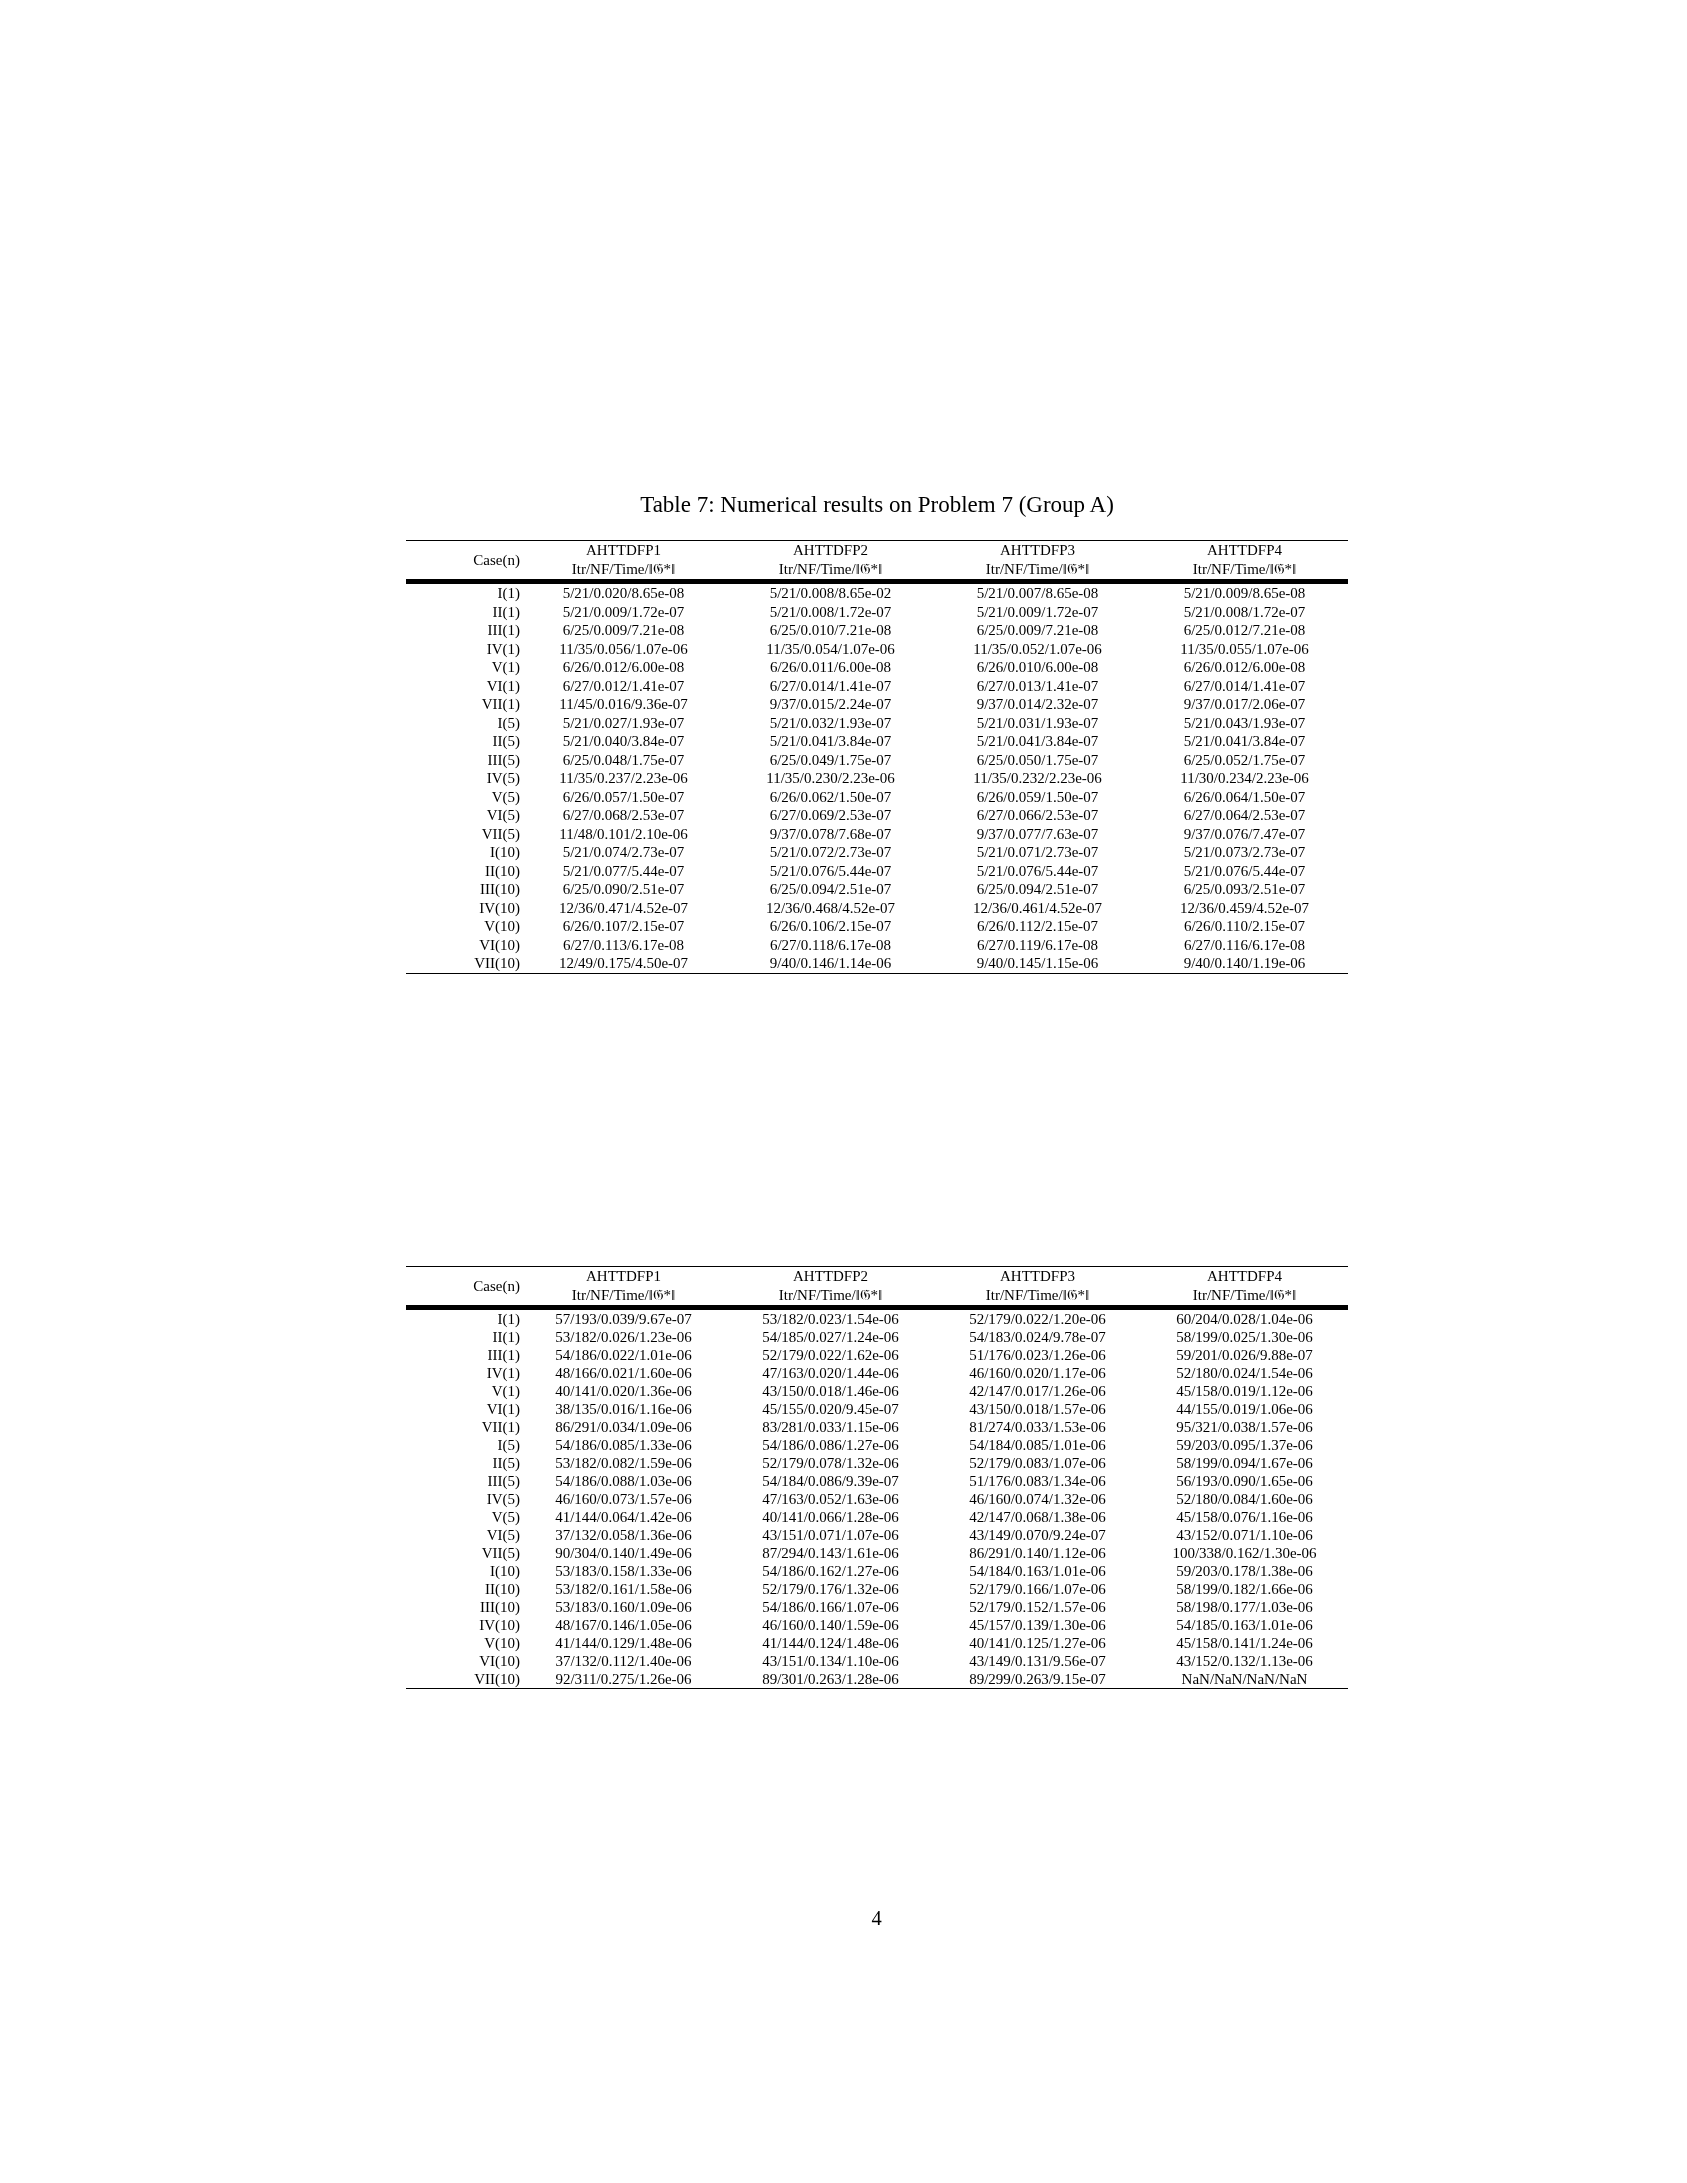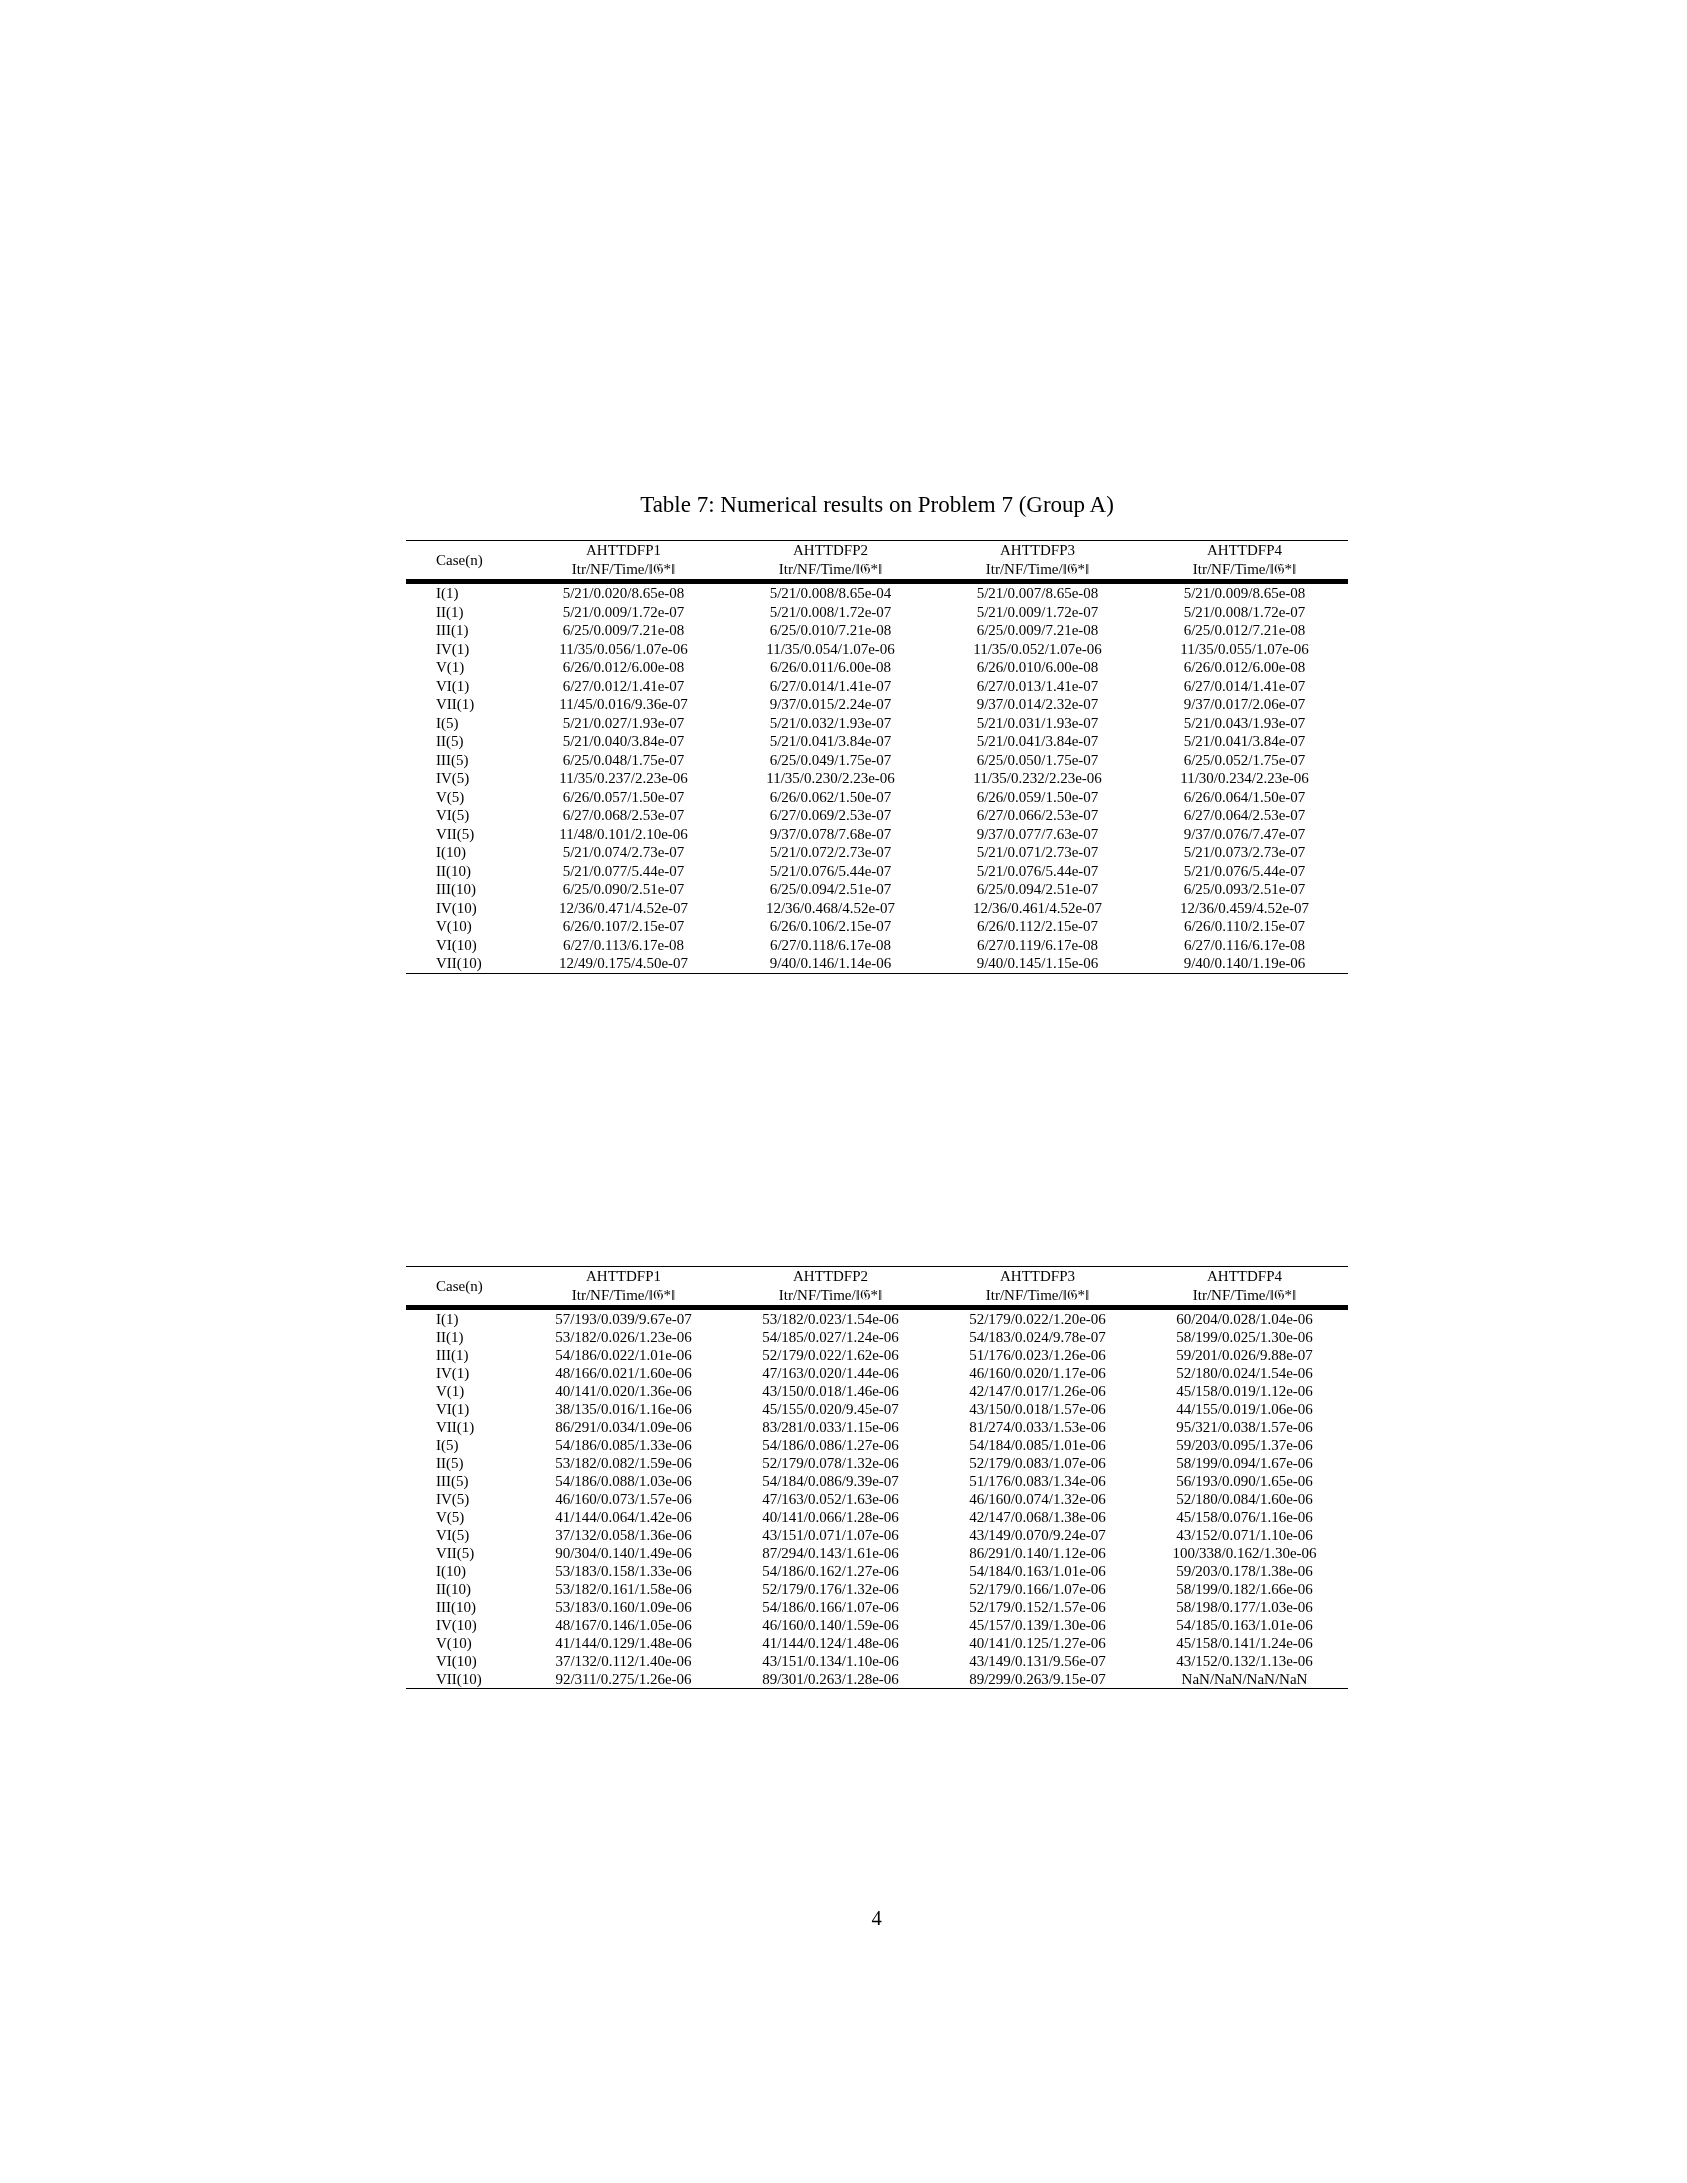--- a/index.html
+++ b/index.html
@@ -46,21 +46,21 @@
     white-space: nowrap;
     overflow: visible;
   }
   table.results thead th { line-height: 19px; }
   table.results thead tr:first-child th { border-top: 1.7px solid #000; }
   table.results tbody tr:first-child td { border-top: 5px solid #000000; }
   table.results tbody tr:last-child td { border-bottom: 1.7px solid #000; }
   table.results tbody td { line-height: 18.5px; }
   #table8-block table.results tbody td { line-height: 18px; }
   table.results th.case-h, table.results td.case {
-    text-align: left;
+    text-align: right;
     padding-left: 30px;
   }
   .pageno {
     position: absolute;
     top: 1905px;
     left: 0;
     width: 1687px;
     text-align: center;
     font-size: 20.5px;
     line-height: 26.5px;
@@ -93,21 +93,21 @@
           <th>Itr/NF/Time/‖𝔊*‖</th>
           <th>Itr/NF/Time/‖𝔊*‖</th>
           <th>Itr/NF/Time/‖𝔊*‖</th>
           <th>Itr/NF/Time/‖𝔊*‖</th>
         </tr>
       </thead>
       <tbody>
           <tr>
             <td class="case">I(1)</td>
             <td>5/21/0.020/8.65e-08</td>
-            <td>5/21/0.008/8.65e-04</td>
+            <td>5/21/0.008/8.65e-02</td>
             <td>5/21/0.007/8.65e-08</td>
             <td>5/21/0.009/8.65e-08</td>
           </tr>
           <tr>
             <td class="case">II(1)</td>
             <td>5/21/0.009/1.72e-07</td>
             <td>5/21/0.008/1.72e-07</td>
             <td>5/21/0.009/1.72e-07</td>
             <td>5/21/0.008/1.72e-07</td>
           </tr>

